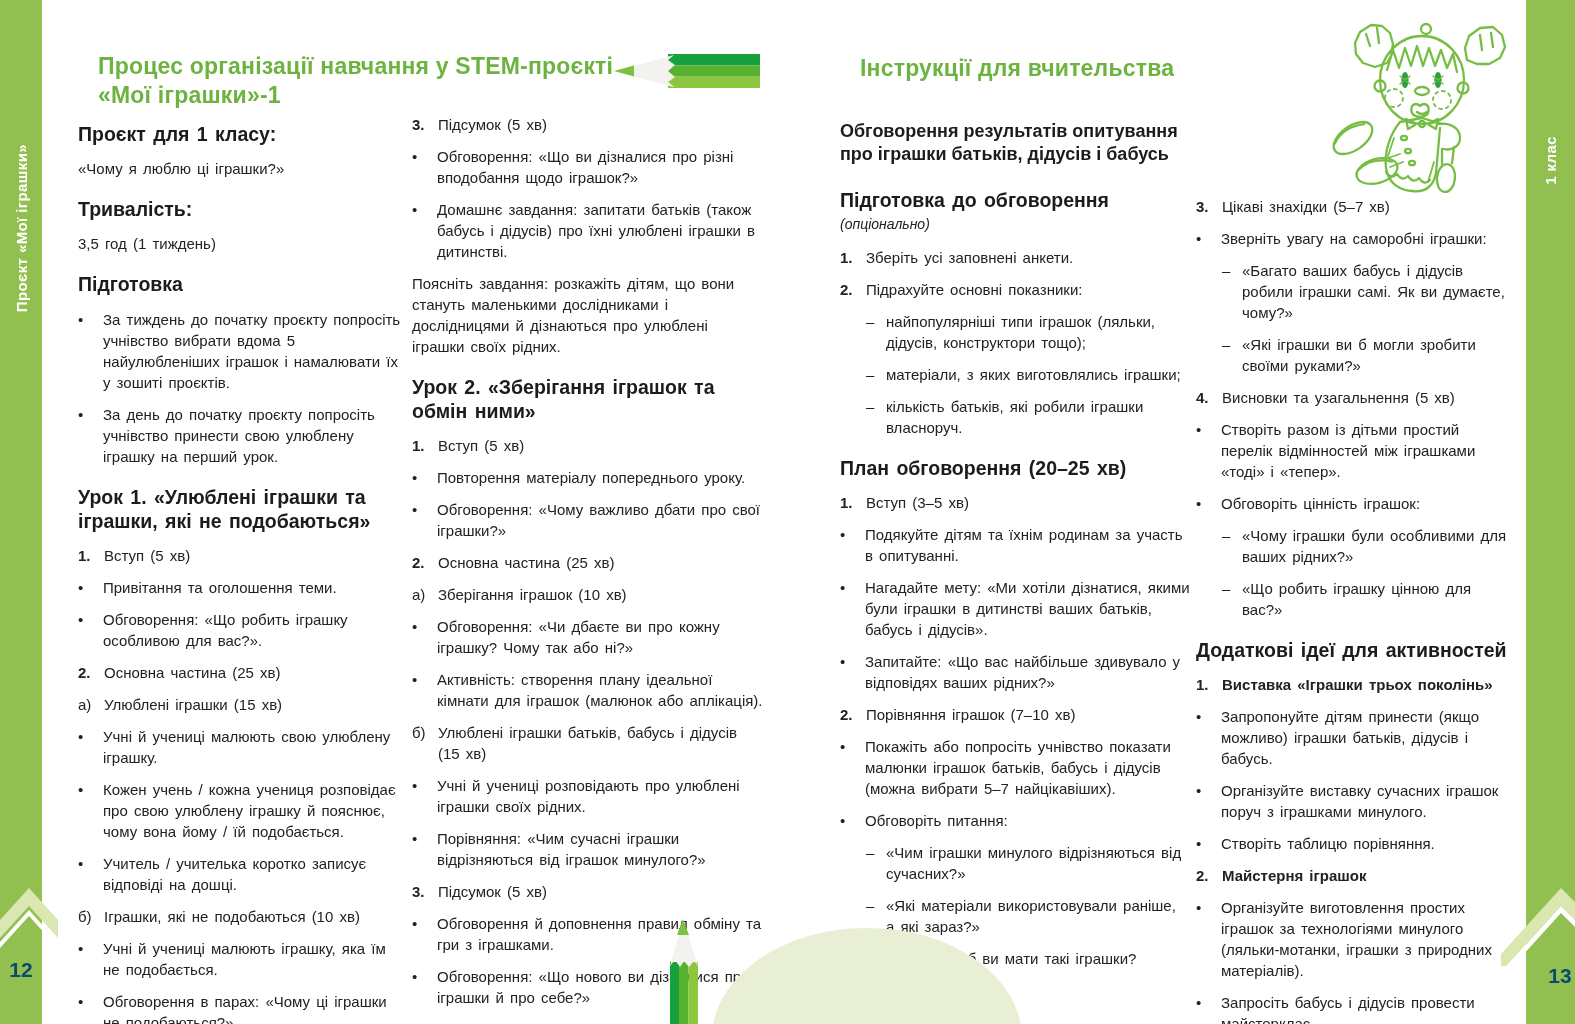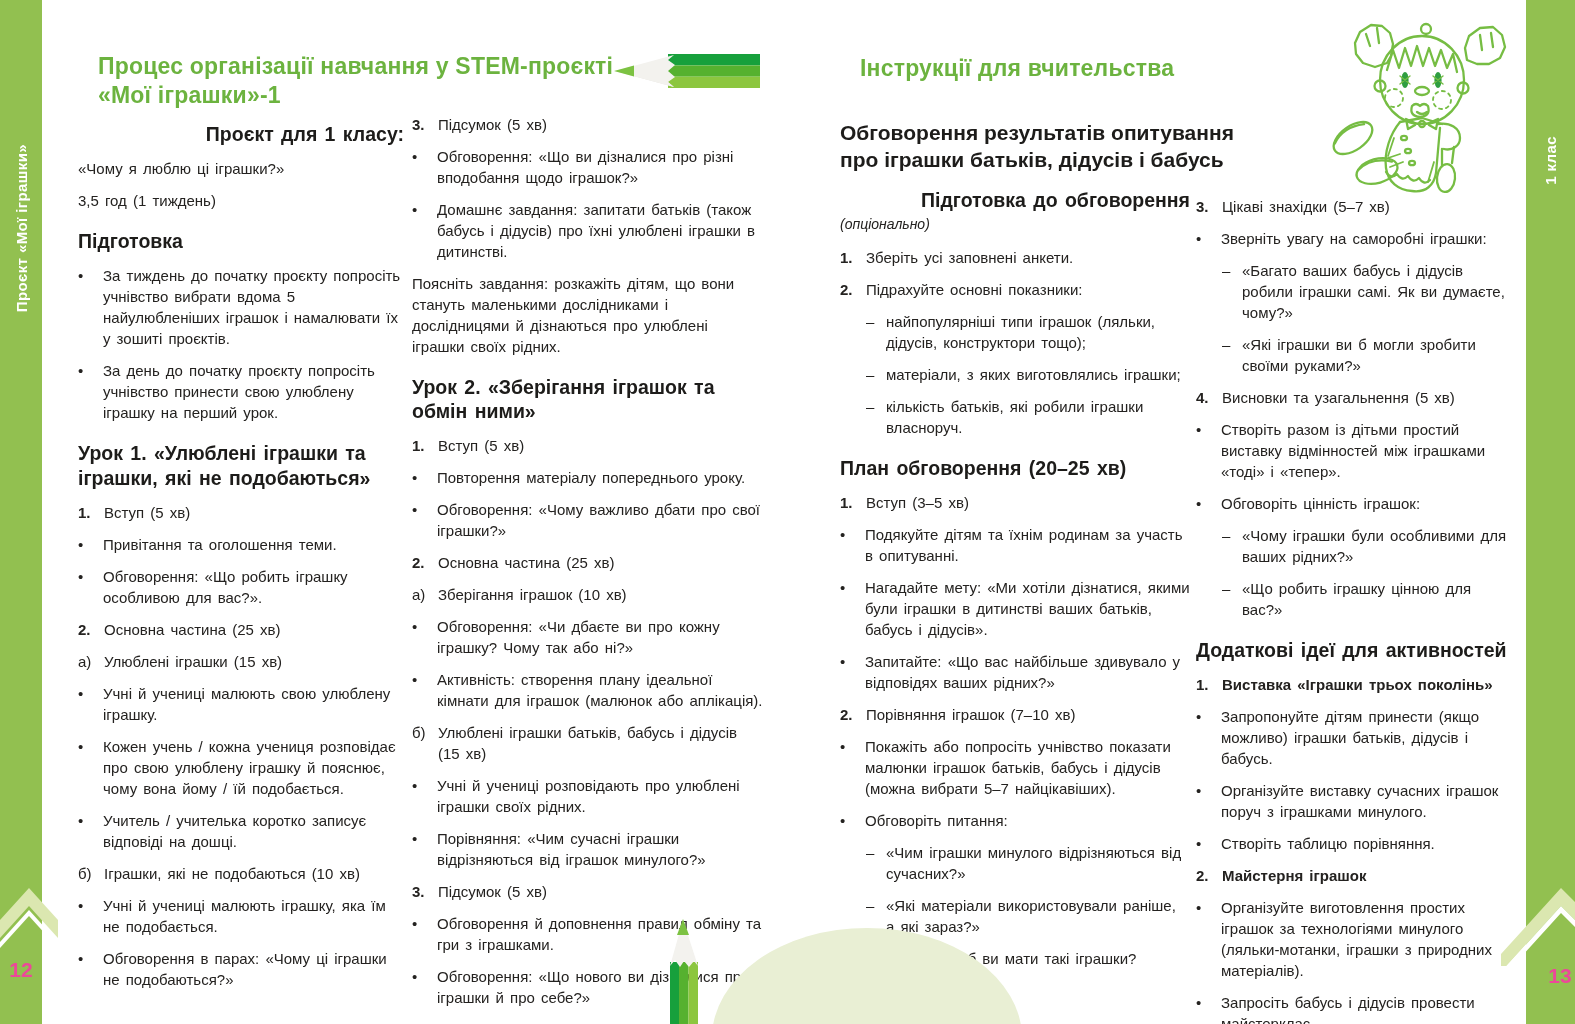--- a/index.html
+++ b/index.html
@@ -9,39 +9,39 @@
   }
   
   .sidebar{position:absolute;top:0;height:1024px;background:#92c050;}
   .sidebar.left{left:0;width:42px;}
   .sidebar.right{left:1526px;width:49px;}
   .vwrap{position:absolute;display:flex;align-items:center;justify-content:center;}
   .vwrap.left{left:0;top:88px;width:42px;height:280px;}
   .vwrap.right{left:1526px;top:68px;width:49px;height:185px;}
   .vtext{writing-mode:vertical-rl;transform:rotate(180deg);white-space:nowrap;
          color:#fff;font-weight:bold;font-size:15px;letter-spacing:.4px;}
-  .pagenum{position:absolute;color:#ec4899;font-weight:bold;font-size:21px;text-align:center;}
+  .pagenum{position:absolute;color:#0c4a6e;font-weight:bold;font-size:21px;text-align:center;}
   .pagenum.left{left:0;width:42px;top:958px;}
   .pagenum.right{left:1526px;width:68px;top:964px;}
   .chevron{position:absolute;}
   
   .page-title{position:absolute;color:#6cb33f;font-weight:bold;font-size:23px;line-height:1.28;letter-spacing:.2px;margin-left:20px;}
   .page-title.leftpg{left:78px;top:52px;width:560px;}
   .page-title.rightpg{left:840px;top:54px;width:620px;}
   .big-heading{position:absolute;left:840px;top:120px;width:640px;
-               font-weight:bold;font-size:21px;line-height:1.28;color:#1d1c1a;}
+               font-weight:bold;font-size:18px;line-height:1.28;color:#1d1c1a;}
   
   .col{position:absolute;font-size:15px;line-height:1.40;word-spacing:.13em;}
   .col.l1{left:78px; top:122px;width:326px;}
   .col.l2{left:412px;top:114px;width:352px;}
   .col.r1{left:840px;top:188px;width:350px;}
   .col.r2{left:1196px;top:196px;width:318px;}
   .blk{margin:0 0 11px 0;}
   .blk.h2{font-weight:bold;font-size:19.5px;line-height:1.24;margin:18px 0 12px;color:#1d1c1a;}
-  .blk.h2:first-child{margin-top:0;text-align:right;}
+  .blk.h2:first-child{margin-top:0;}
   .blk.i{font-style:italic;font-size:14px;margin:-9px 0 12px;}
   .blk.n,.blk.nb,.blk.a,.blk.b,.blk.d{display:flex;}
   .mk{flex:0 0 26px;}
   .blk.b > .mk{flex:0 0 25px;}
   .blk.d{padding-left:26px;}
   .blk.d > .mk{flex:0 0 20px;}
   .blk.n > .mk,.blk.nb > .mk{font-weight:bold;}
   .blk.nb .tx{font-weight:bold;}
   .tx{flex:1;}
   
@@ -83,20 +83,21 @@
   <rect x="56" y="13.4" width="92" height="11.3" fill="#56b12f"></rect>
   <rect x="56" y="24.7" width="92" height="11.3" fill="#8cc63f"></rect>
   <polygon points="3,19 62,35 56,30 30,24" fill="#e7e5df"></polygon>
   <polygon points="3,19 62,3 56,8 63,13 56,19 63,25 56,30 62,35" fill="#f3f2ee"></polygon>
   <polygon points="2,19 22,13.5 22,24.5" fill="#7cc242"></polygon>
 </svg>
 
 <div class="col l1">
     <div class="blk h2">Проєкт для 1 класу:</div>
     <div class="blk p">«Чому я люблю ці іграшки?»</div>
+    <div class="blk h2">Тривалість:</div>
     <div class="blk p">3,5 год (1 тиждень)</div>
     <div class="blk h2">Підготовка</div>
     <div class="blk b">
       <span class="mk">•</span>
       <span class="tx">За тиждень до початку проєкту попросіть учнівство вибрати вдома 5 найулюбленіших іграшок і намалювати їх у зошиті проєктів.</span>
     </div>
     <div class="blk b">
       <span class="mk">•</span>
       <span class="tx">За день до початку проєкту попросіть учнівство принести свою улюблену іграшку на перший урок.</span>
     </div>
@@ -302,21 +303,21 @@
     <div class="blk d">
       <span class="mk">–</span>
       <span class="tx">«Які іграшки ви б могли зробити своїми руками?»</span>
     </div>
     <div class="blk n">
       <span class="mk">4.</span>
       <span class="tx">Висновки та узагальнення (5 хв)</span>
     </div>
     <div class="blk b">
       <span class="mk">•</span>
-      <span class="tx">Створіть разом із дітьми простий виставку відмінностей між іграшками «тоді» і «тепер».</span>
+      <span class="tx">Створіть разом із дітьми простий перелік відмінностей між іграшками «тоді» і «тепер».</span>
     </div>
     <div class="blk b">
       <span class="mk">•</span>
       <span class="tx">Обговоріть цінність іграшок:</span>
     </div>
     <div class="blk d">
       <span class="mk">–</span>
       <span class="tx">«Чому іграшки були особливими для ваших рідних?»</span>
     </div>
     <div class="blk d">

